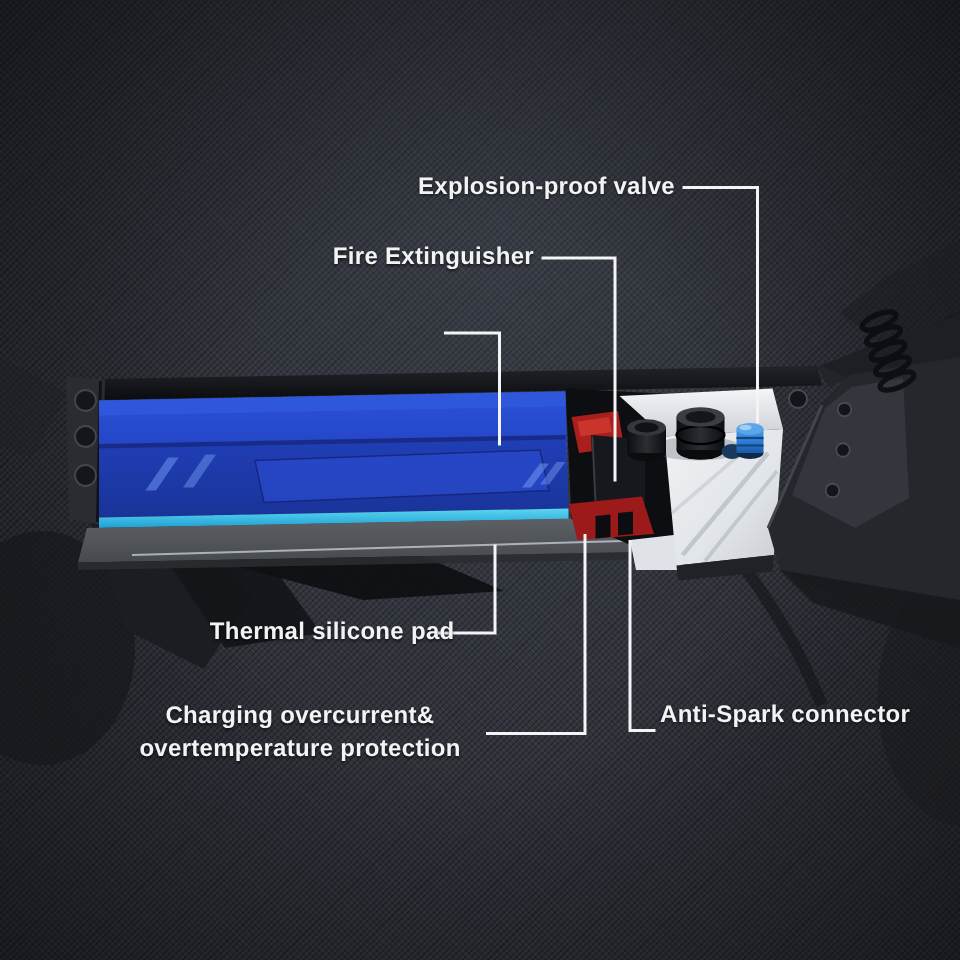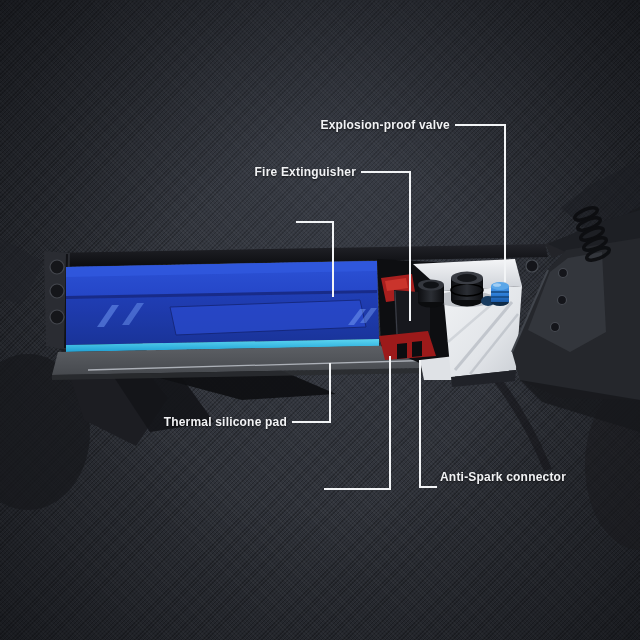--- a/index.html
+++ b/index.html
@@ -13,30 +13,30 @@
     background-image:
       radial-gradient(ellipse at 50% 52%, rgba(0,0,0,0) 38%, rgba(8,9,12,.6) 100%),
       radial-gradient(ellipse at 52% 28%, rgba(82,88,102,.28), rgba(0,0,0,0) 62%),
       repeating-linear-gradient(45deg, rgba(255,255,255,.04) 0 1px, rgba(0,0,0,0) 1px 3px),
       repeating-linear-gradient(-45deg, rgba(0,0,0,.28) 0 1px, rgba(0,0,0,0) 1px 3px);
   }
   svg.scene{position:absolute;inset:0;}
   .label{
     position:absolute;
     color:var(--label_text,#f2f3f5);
-    font-weight:700;font-size:12px;line-height:18px;letter-spacing:.2px;
+    font-weight:700;font-size:16px;line-height:18px;letter-spacing:.2px;
     text-shadow:0 1px 2px rgba(0,0,0,.65);
     white-space:nowrap;
   }
   .label.right{text-align:right;}
   .label.center{text-align:center;white-space:normal;line-height:22px;}
   #lbl-explosion{top:116px;right:190px;}
   #lbl-fire{top:163px;right:284px;}
   #lbl-bms{top:213px;left:22px;}
-  #lbl-thermal{top:413px;right:353px;}
+  #lbl-thermal{top:413px;right:337px;}
   #lbl-charging{top:467px;left:40px;width:320px;}
   #lbl-antispark{top:468px;left:440px;}
 </style>
 </head>
 <body>
 
 <div class="stage">
   <div class="bg"></div>
 
   <svg class="scene" width="640" height="640" viewBox="0 0 640 640">
@@ -202,15 +202,19 @@
     </g>
   </svg>
 
   <div class="label right" id="lbl-explosion">Explosion-proof valve</div>
 
   <div class="label right" id="lbl-fire">Fire Extinguisher</div>
 
 
   <div class="label right" id="lbl-thermal">Thermal silicone pad</div>
 
+  <div class="label center" id="lbl-charging">
+    <div>Charging overcurrent&amp;</div>
+    <div>overtemperature protection</div>
+  </div>
 
   <div class="label" id="lbl-antispark">Anti-Spark connector</div>
 </div>
 
 </body></html>

